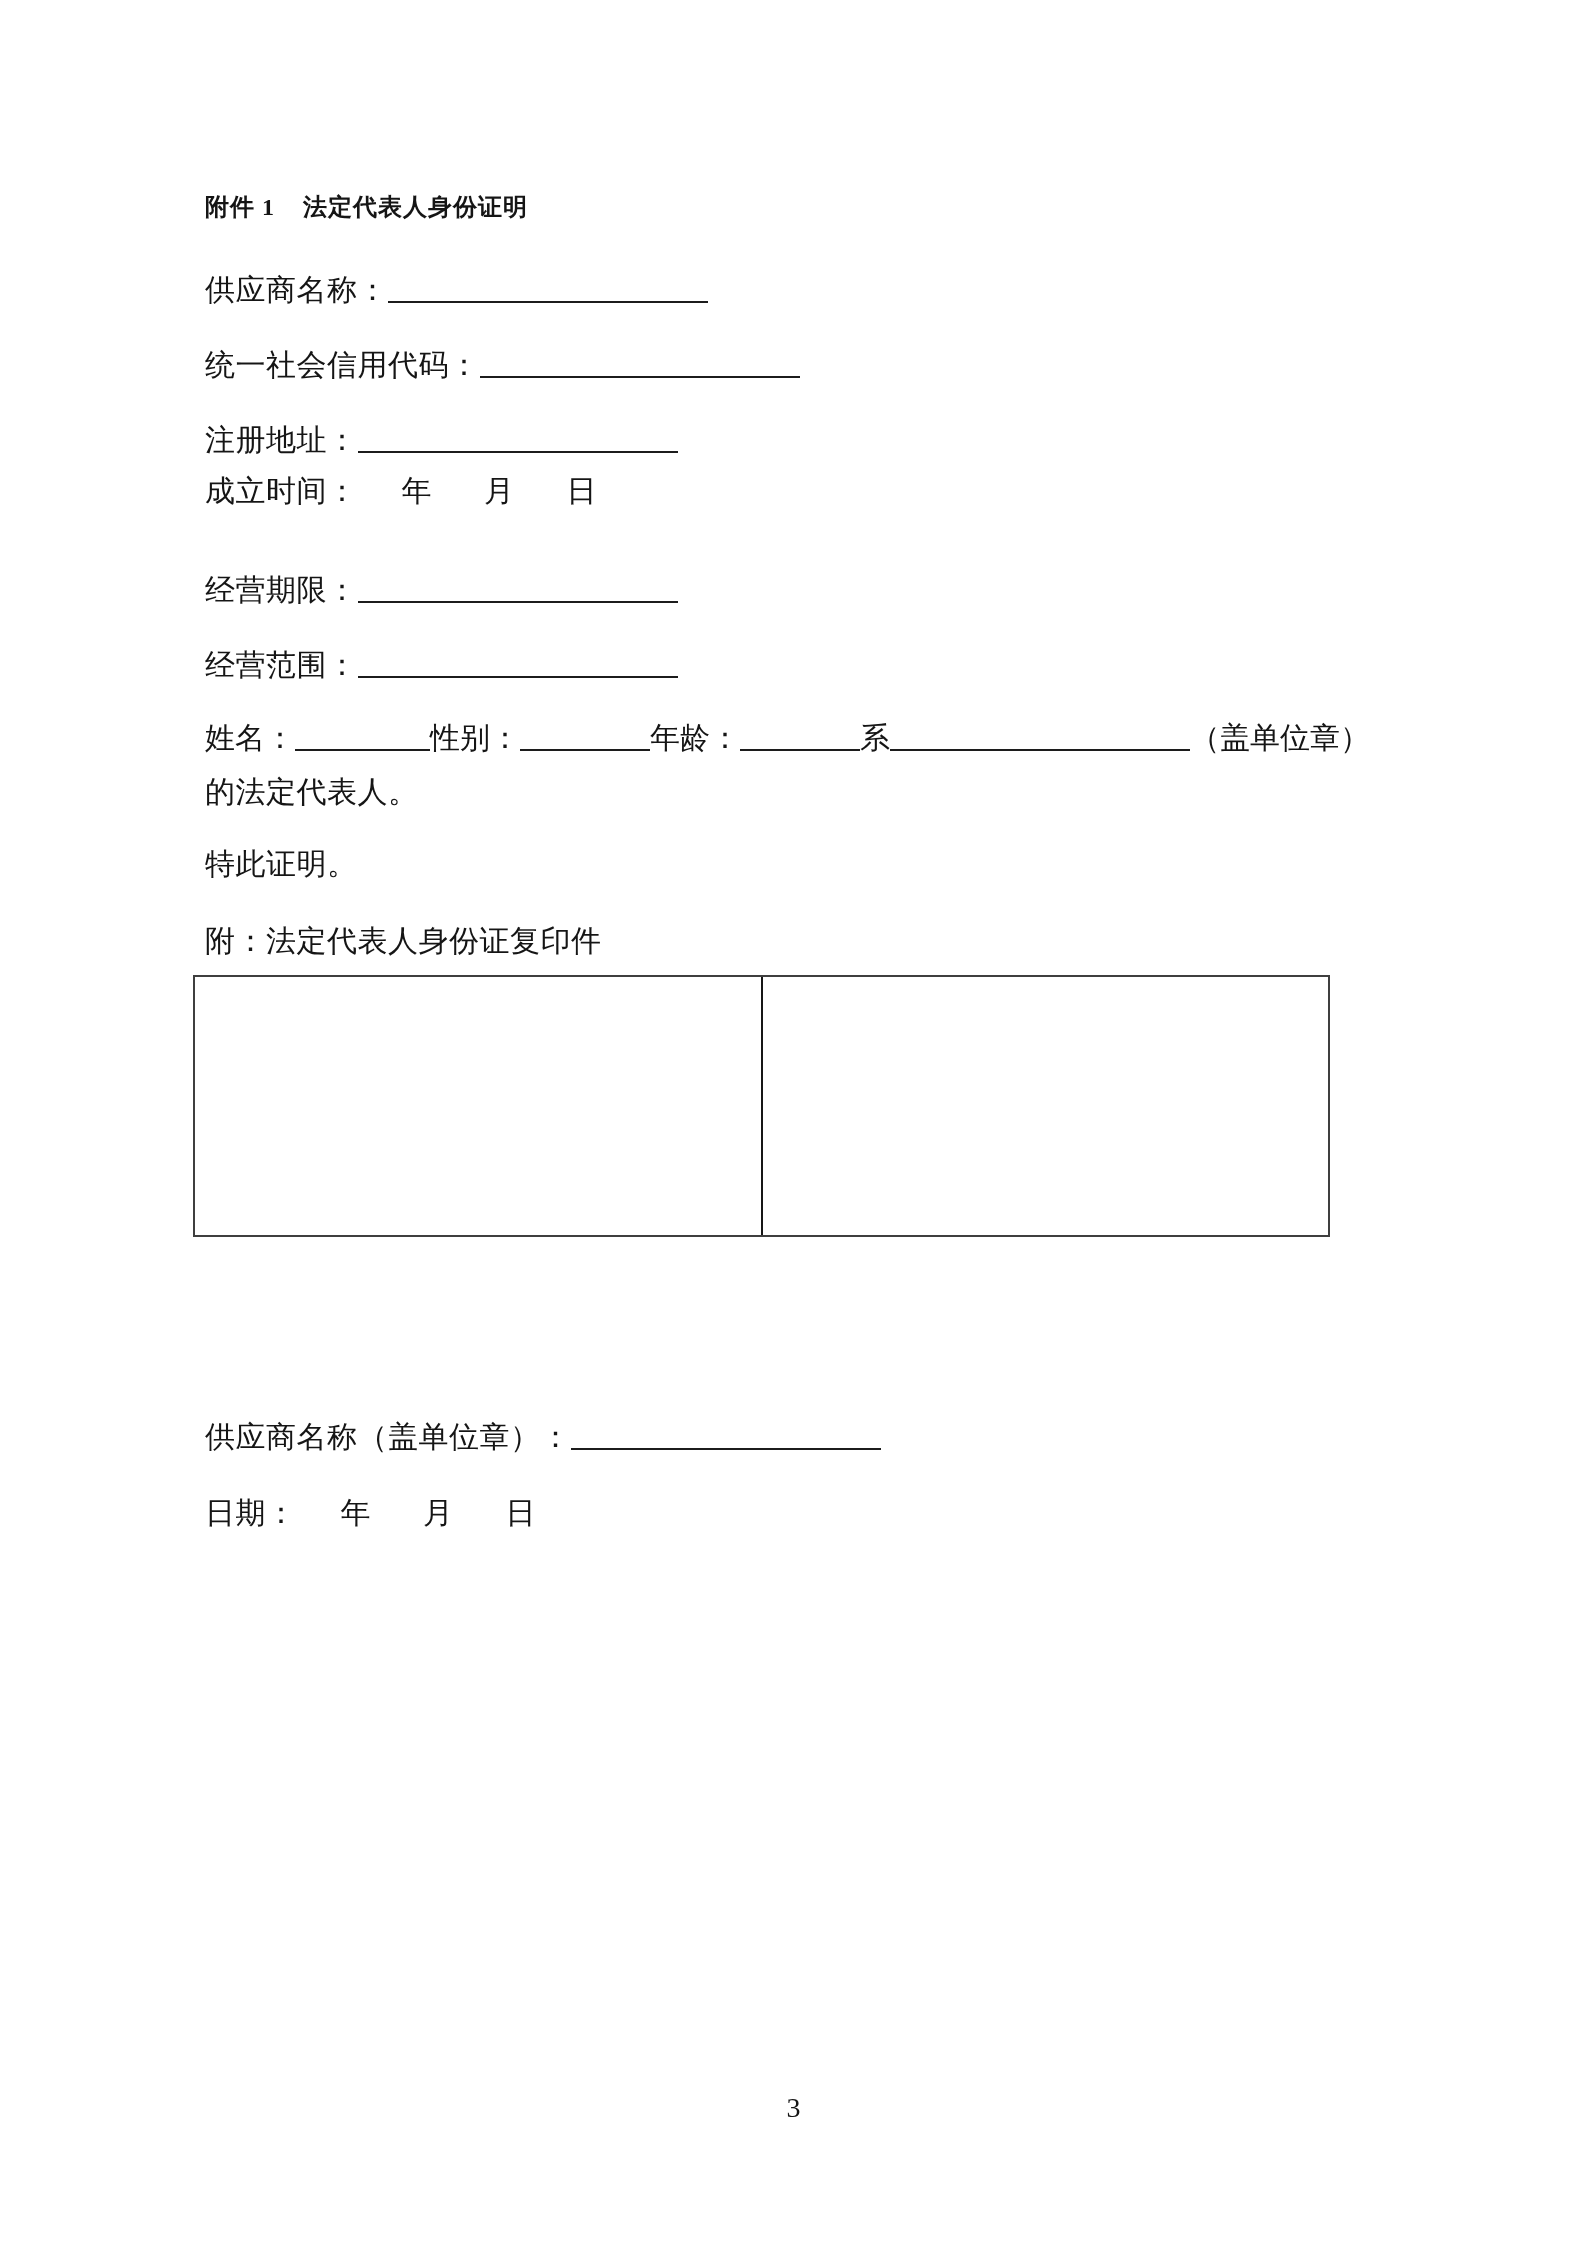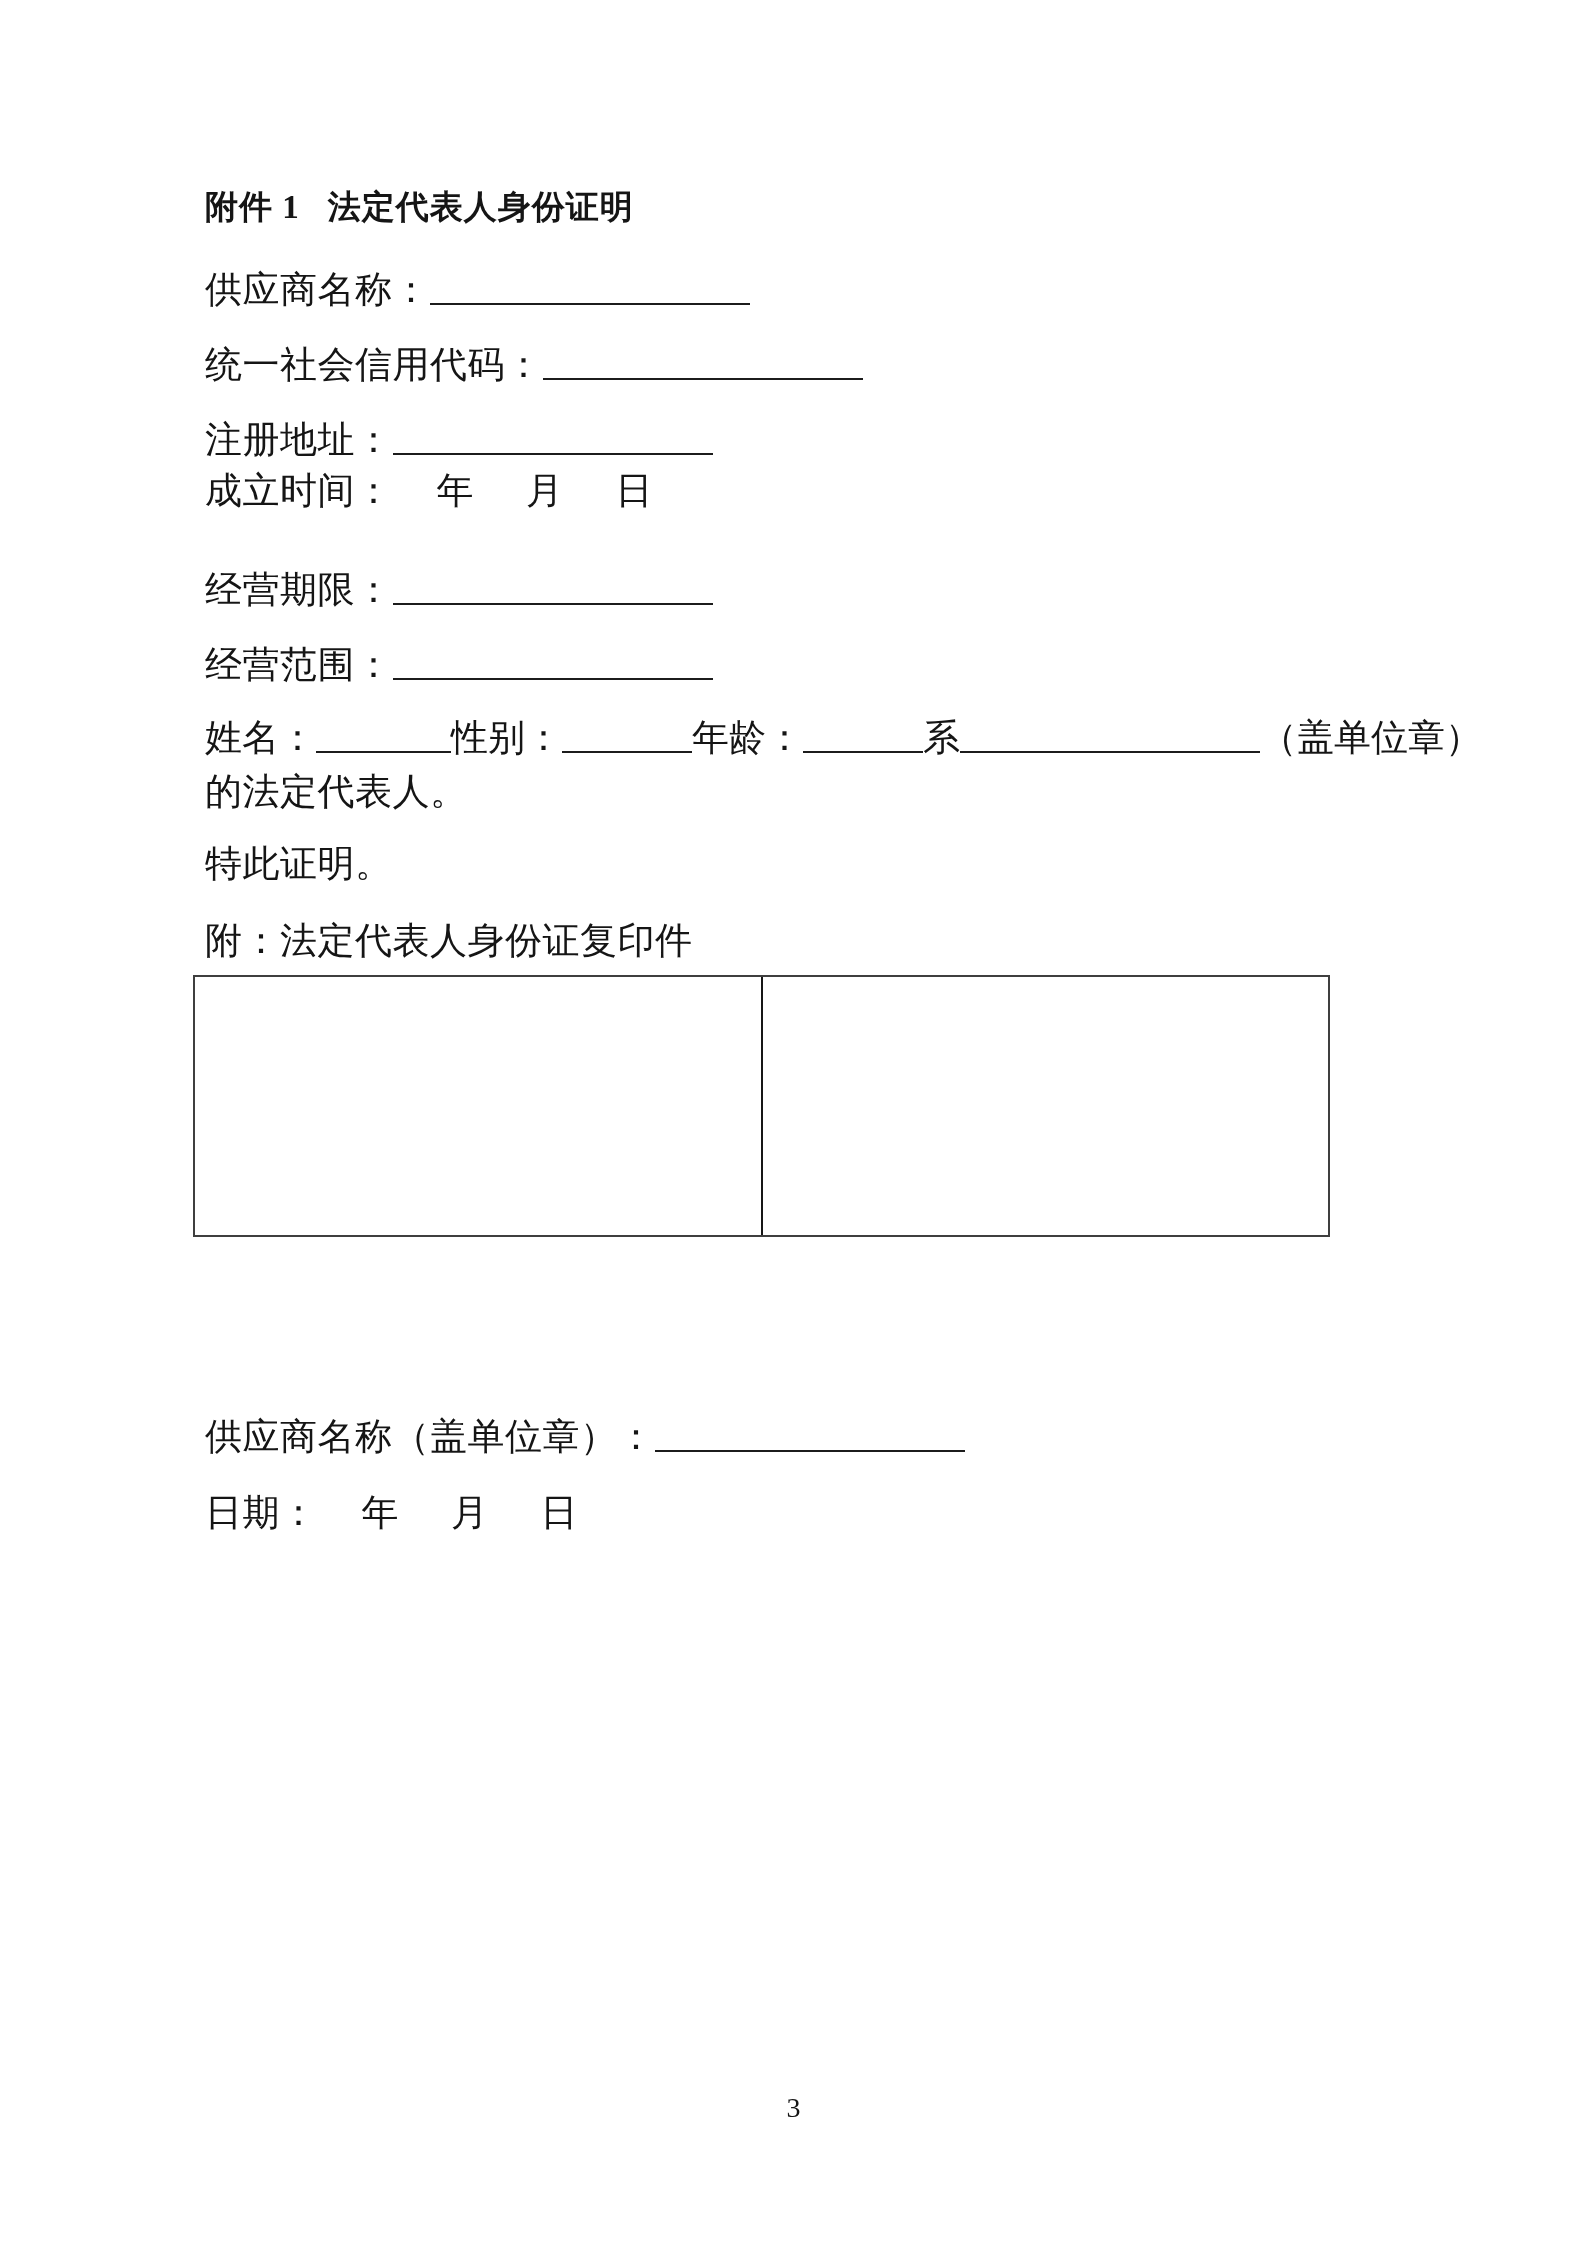--- a/index.html
+++ b/index.html
@@ -7,25 +7,25 @@
     position:relative;
     width:1587px;height:2245px;
     margin:0 auto;
     background:#ffffff;
     font-family:"Liberation Serif","DejaVu Serif",serif;
     color:#151515;
     overflow:hidden;
   }
   .line{
     position:absolute;left:205px;
-    font-size:37px;line-height:44px;
+    font-size:30px;line-height:44px;
     white-space:nowrap;
     letter-spacing:0.5px;
   }
-  .title-line{font-weight:bold;font-size:33px;letter-spacing:1px;}
+  .title-line{font-weight:bold;font-size:24px;letter-spacing:1px;}
   .title-gap{margin-right:28px;}
   
   .u{
     display:inline-block;
     height:30px;
     border-bottom:2px solid #1c1c1c;
     position:relative;top:3px;
   }
   .w320{width:320px;}
   .w310{width:310px;}

